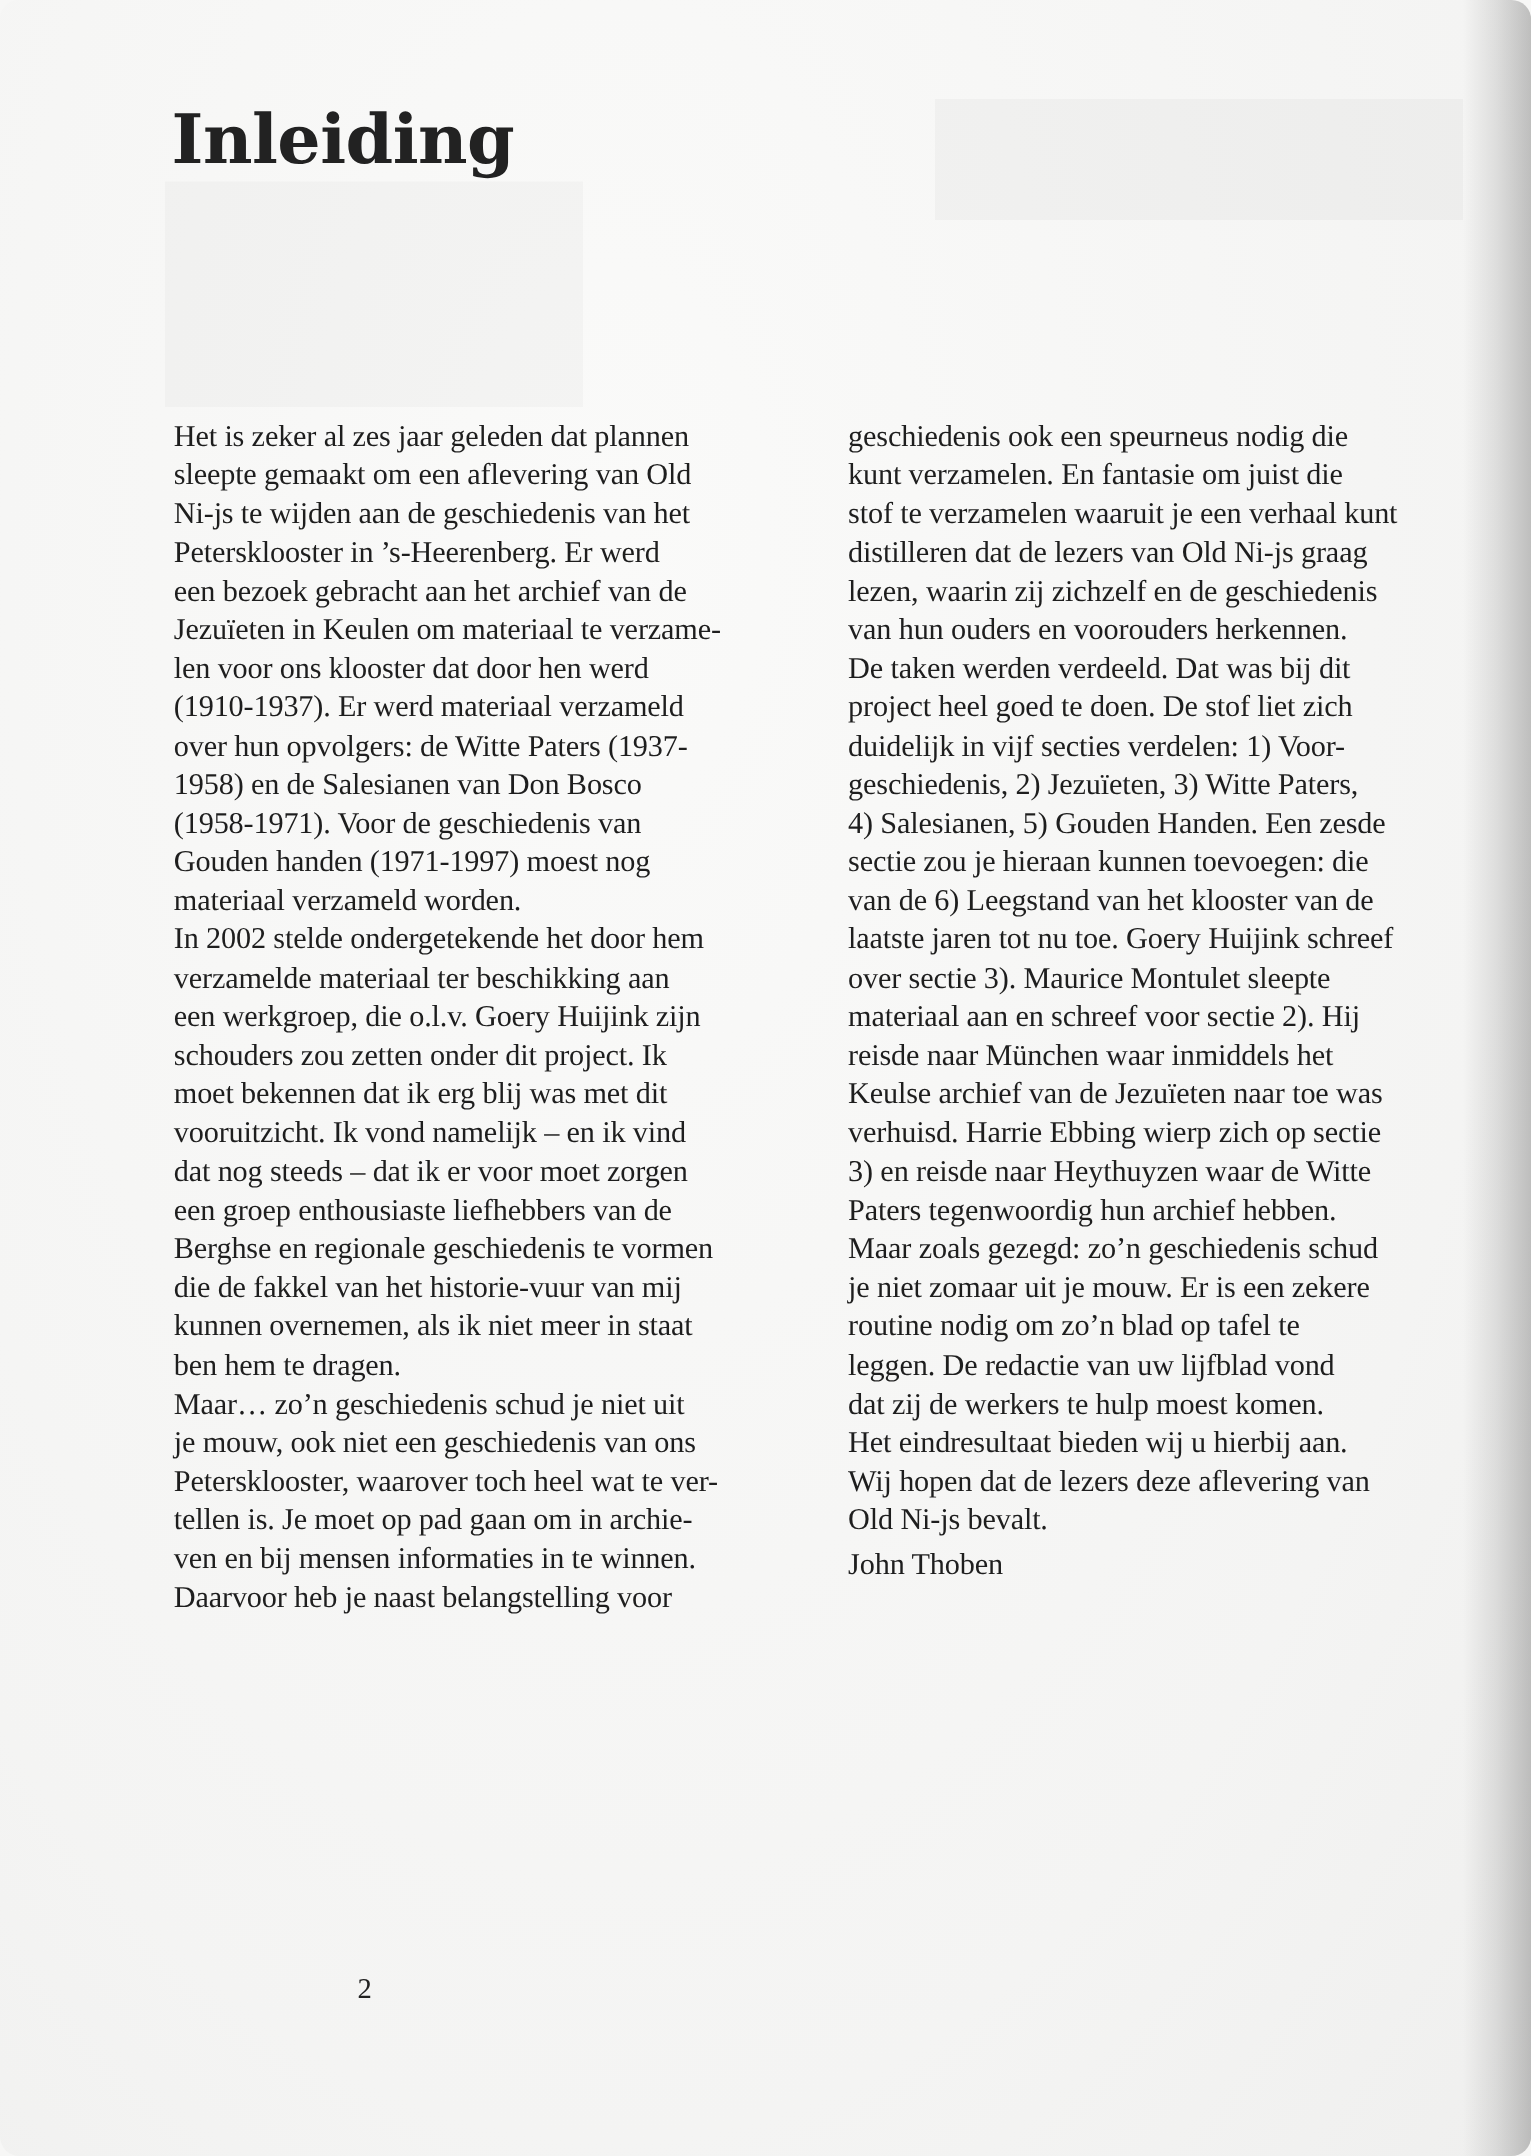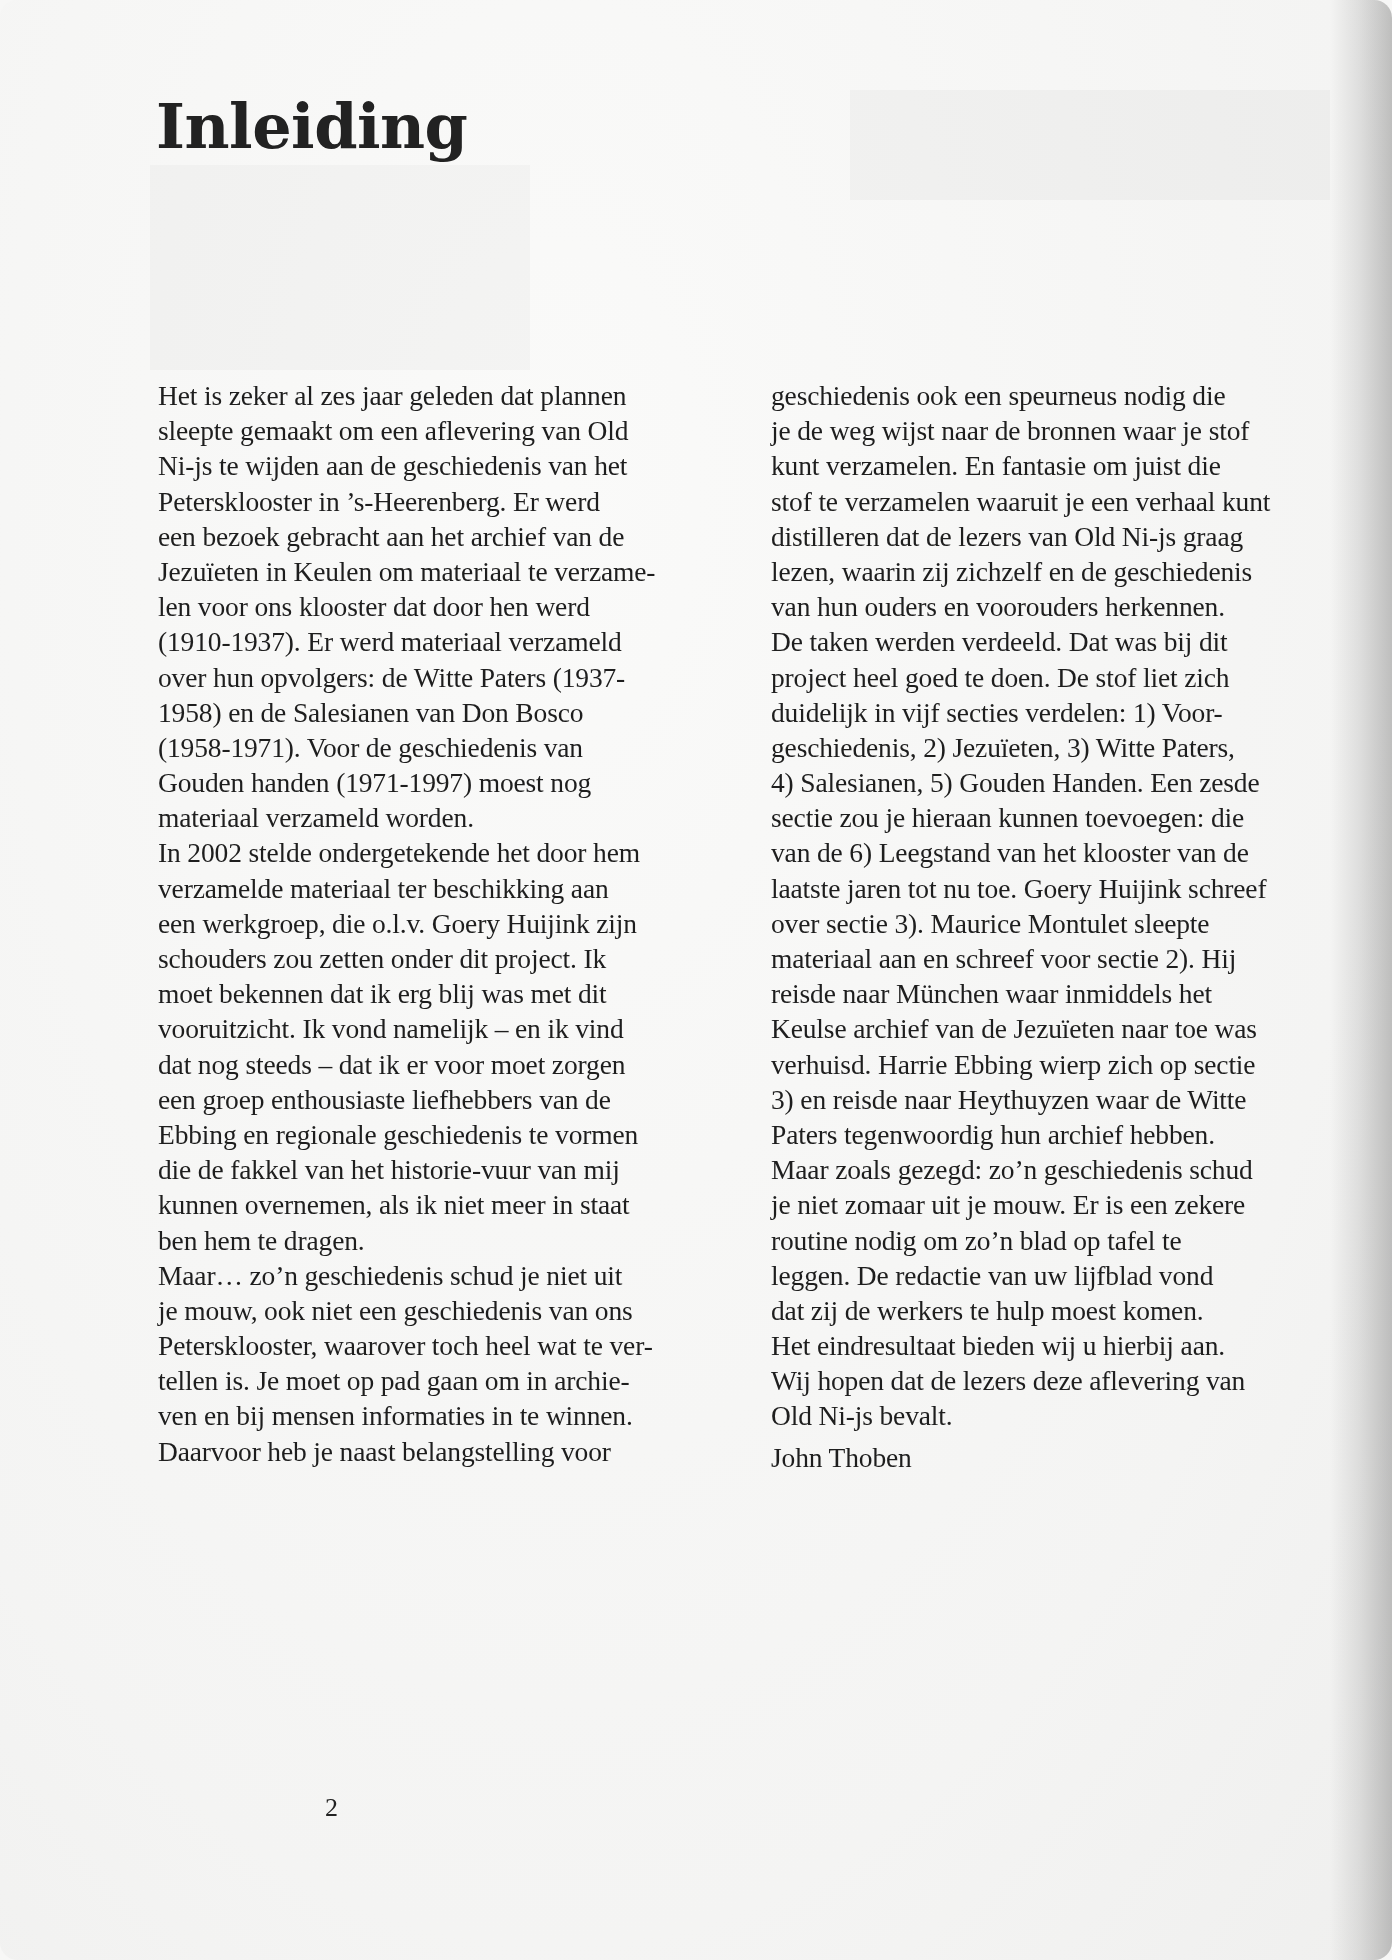--- a/index.html
+++ b/index.html
@@ -92,35 +92,34 @@
     <span class="line">Gouden handen (1971-1997) moest nog</span>
     <span class="line">materiaal verzameld worden.</span>
     <span class="line">In 2002 stelde ondergetekende het door hem</span>
     <span class="line">verzamelde materiaal ter beschikking aan</span>
     <span class="line">een werkgroep, die o.l.v. Goery Huijink zijn</span>
     <span class="line">schouders zou zetten onder dit project. Ik</span>
     <span class="line">moet bekennen dat ik erg blij was met dit</span>
     <span class="line">vooruitzicht. Ik vond namelijk – en ik vind</span>
     <span class="line">dat nog steeds – dat ik er voor moet zorgen</span>
     <span class="line">een groep enthousiaste liefhebbers van de</span>
-    <span class="line">Ebbing en regionale geschiedenis te vormen</span>
+    <span class="line">Berghse en regionale geschiedenis te vormen</span>
     <span class="line">die de fakkel van het historie-vuur van mij</span>
     <span class="line">kunnen overnemen, als ik niet meer in staat</span>
     <span class="line">ben hem te dragen.</span>
     <span class="line">Maar… zo’n geschiedenis schud je niet uit</span>
     <span class="line">je mouw, ook niet een geschiedenis van ons</span>
     <span class="line">Petersklooster, waarover toch heel wat te ver-</span>
     <span class="line">tellen is. Je moet op pad gaan om in archie-</span>
     <span class="line">ven en bij mensen informaties in te winnen.</span>
     <span class="line">Daarvoor heb je naast belangstelling voor</span>
   </div>
 
   <div class="column right">
     <span class="line">geschiedenis ook een speurneus nodig die</span>
-    <span class="line">je de weg wijst naar de bronnen waar je stof</span>
     <span class="line">kunt verzamelen. En fantasie om juist die</span>
     <span class="line">stof te verzamelen waaruit je een verhaal kunt</span>
     <span class="line">distilleren dat de lezers van Old Ni-js graag</span>
     <span class="line">lezen, waarin zij zichzelf en de geschiedenis</span>
     <span class="line">van hun ouders en voorouders herkennen.</span>
     <span class="line">De taken werden verdeeld. Dat was bij dit</span>
     <span class="line">project heel goed te doen. De stof liet zich</span>
     <span class="line">duidelijk in vijf secties verdelen: 1) Voor-</span>
     <span class="line">geschiedenis, 2) Jezuïeten, 3) Witte Paters,</span>
     <span class="line">4) Salesianen, 5) Gouden Handen. Een zesde</span>

